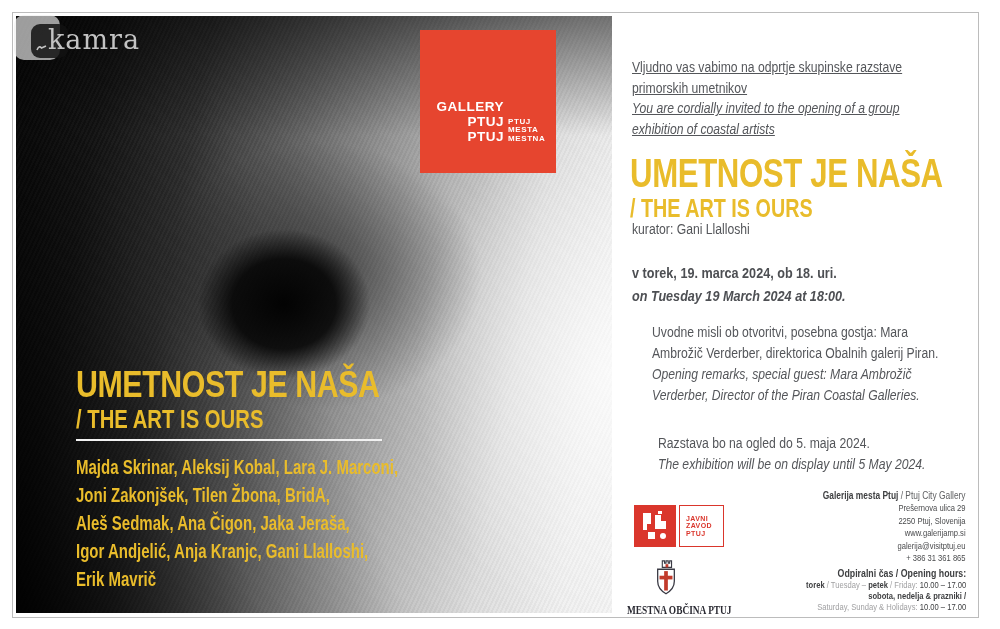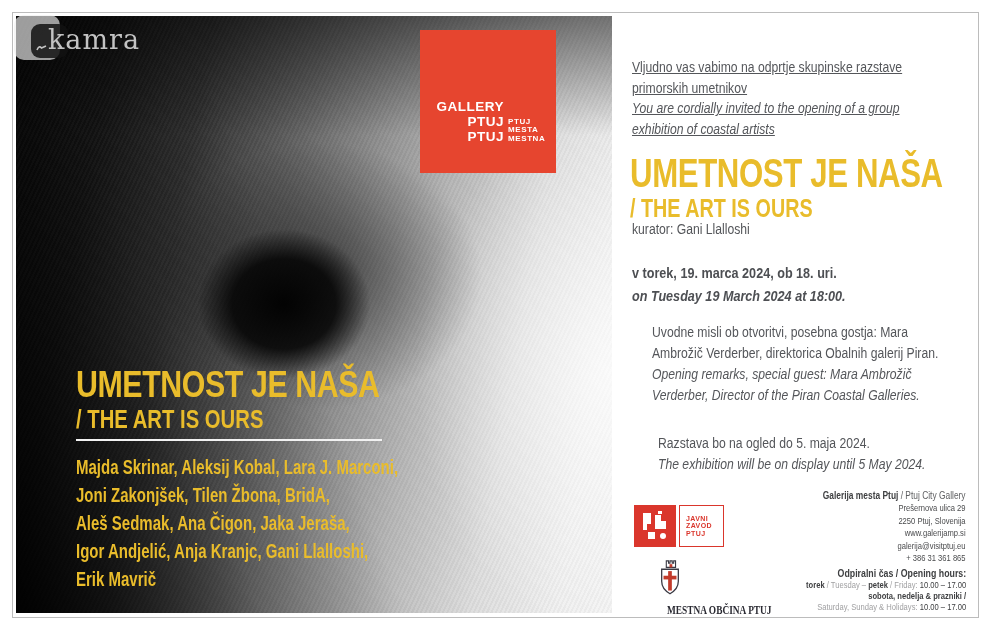--- a/index.html
+++ b/index.html
@@ -52,21 +52,21 @@
   .rsub{position:absolute;left:630px;top:195px;color:#e9bc2b;font-weight:bold;font-size:26px;
        line-height:1;transform:scaleX(0.76);transform-origin:left top;white-space:nowrap;}
   .curator{position:absolute;left:632px;top:221px;font-size:14px;color:#54565a;}
   .date{position:absolute;left:632px;top:262px;font-size:14.5px;font-weight:bold;line-height:23px;color:#4d4f53;}
   .remarks{position:absolute;left:632px;top:322px;font-size:14px;line-height:21px;margin-left:20px;}
   .duration{position:absolute;left:632px;top:433px;font-size:14px;line-height:21px;margin-left:26px;}
   
   .jz{position:absolute;left:634px;top:505px;display:flex;gap:3px;}
   .jz-box{width:43px;height:40px;border:1px solid #da362c;display:flex;align-items:center;}
   .jz-text{padding-left:6px;color:#da362c;font-weight:bold;font-size:7px;line-height:7.5px;letter-spacing:0.4px;}
-  .coat{position:absolute;left:656px;top:560px;width:100px;text-align:left;}
+  .coat{position:absolute;left:616px;top:560px;width:100px;text-align:center;}
   .coat-label{margin-top:2px;font-family:"Liberation Serif",serif;font-weight:bold;font-size:12px;
        color:#2b2b33;white-space:nowrap;transform:scaleX(0.78);transform-origin:center top;}
   
   .contact{position:absolute;right:34px;top:489px;text-align:right;color:#3f4042;
        transform:scaleX(0.8);transform-origin:right top;white-space:nowrap;}
   .contact .name{font-size:10.5px;line-height:13px;}
   .contact .name b{font-weight:bold;}
   .contact .name .lite{color:#5d5e60;font-weight:normal;}
   .contact .cline{font-size:9.5px;line-height:12.6px;color:#4a4b4d;}
   .hours{position:absolute;right:34px;top:566px;text-align:right;color:#3f4042;

